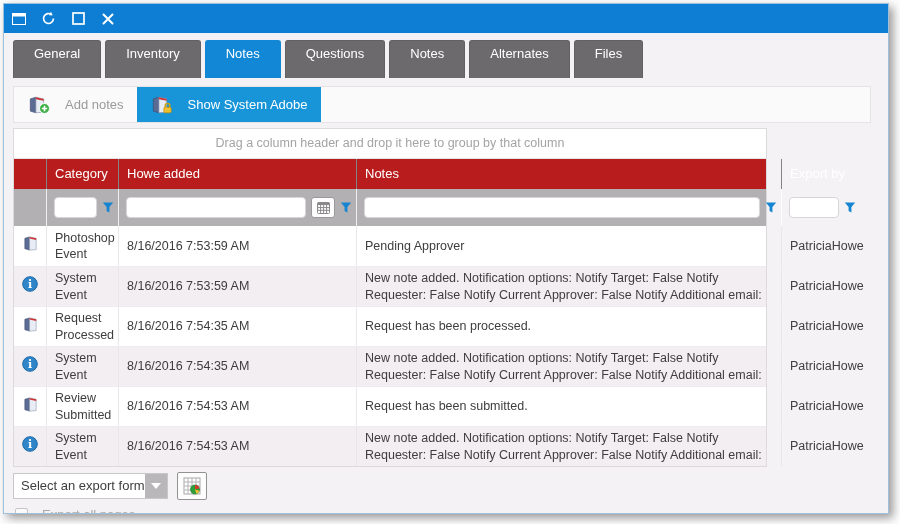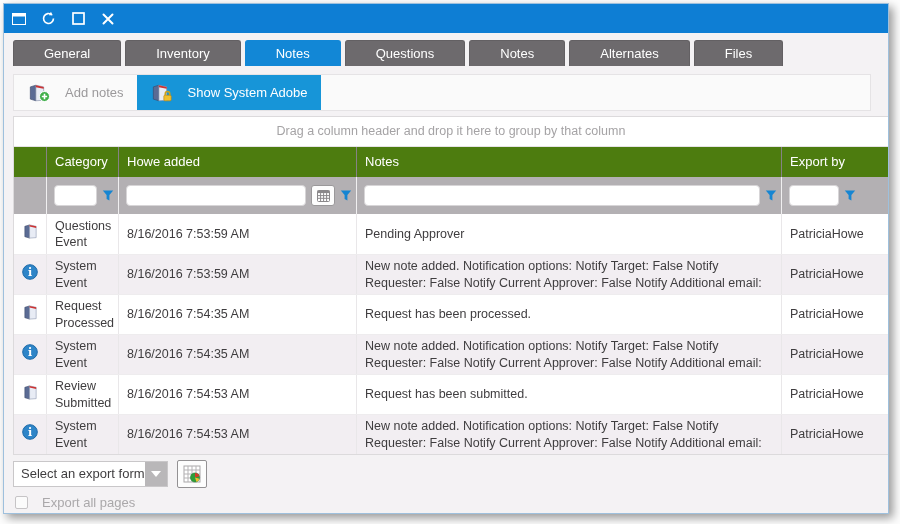--- a/index.html
+++ b/index.html
@@ -18,43 +18,43 @@
     height: 29px; background: #0e7ed4; display: flex; align-items: center;
     padding: 0 8px; color: #fff;
   }
   .titlebar .win-ico { margin-right: 7px; display: flex; }
   .titlebar .title { font-size: 13px; font-weight: bold; flex: 1; white-space: nowrap; }
   .tb-btn { width: 30px; height: 29px; display: flex; align-items: center; justify-content: center; cursor: pointer; }
 
   
   .tabs { display: flex; gap: 4px; margin: 7px 0 0 9px; }
   .tab {
-    background: #6d6a6d; color: #fff; font-size: 13px; padding: 0 30px;
-    height: 26px; line-height: 26px; border-radius: 3px 3px 0 0; cursor: pointer;
+    background: #6d6a6d; color: #fff; font-size: 13px; padding: 0 20px;
+    height: 38px; line-height: 26px; border-radius: 3px 3px 0 0; cursor: pointer;
     border: 1px solid #636063; border-bottom: none;
   }
   .tab.active { background: #1287d6; border-color: #1287d6; }
 
   
   .toolbar {
     width: 858px; margin: 8px 0 0 9px; height: 37px; background: #fafafa;
     border: 1px solid #e5e3e5; display: flex; align-items: stretch;
   }
   .tool-btn { display: flex; align-items: center; gap: 18px; padding: 0 13px; font-size: 13px; color: #9b999b; cursor: pointer; }
   .tool-btn.active { background: #1795d8; color: #fff; }
   .book-wrap { position: relative; width: 20px; height: 20px; }
   .badge { position: absolute; right: -3px; bottom: -2px; }
 
   
-  .grid { width: 876px; margin: 5px 0 0 9px; border: 1px solid #dcdadc; background: #fff; }
+  .grid { width: 754px; margin: 5px 0 0 9px; border: 1px solid #dcdadc; background: #fff; }
   .group-bar {
     height: 30px; line-height: 29px; background: #fff; border-bottom: 1px solid #e5e3e5;
     text-align: center; color: #a5a3a5; font-size: 12.5px;
   }
-  .hrow { display: flex; height: 30px; background: #4d7c0f; color: #fff; font-size: 13px; }
+  .hrow { display: flex; height: 30px; background: #b91c1c; color: #fff; font-size: 13px; }
   .hcell { line-height: 30px; padding-left: 8px; border-right: 1px solid #858285; cursor: pointer; white-space: nowrap; overflow: hidden; }
   .hcell:last-child { border-right: none; }
 
   .frow { display: flex; height: 37px; background: #b3b0b3; align-items: center; }
   .fcell { height: 100%; display: flex; align-items: center; gap: 5px; padding: 0 4px 0 7px; border-right: 1px solid rgba(255,255,255,.8); }
   .fcell:last-child { border-right: none; }
   .flt-input {
     height: 21px; border: 1px solid #d7d5d7; border-radius: 4px; background: #fff;
     font-family: inherit; font-size: 12px; padding: 0 5px; min-width: 0; outline: none;
   }
@@ -222,21 +222,21 @@
 
     <div>
       <div class="drow">
         <div class="dcell ico col-icon">
             <span><svg width="17" height="17" viewBox="0 0 18 18">
                 <path d="M3 3.5 L8 2 L8 16 L3 14.5 Z" fill="#5a6b94" stroke="#3d4a6b" stroke-width="0.6"></path>
                 <path d="M8 2 L15 3.5 L15 15.5 L8 16 Z" fill="#e8ecf5" stroke="#8a94ad" stroke-width="0.6"></path>
                 <path d="M8 2 L15 3.5 L15 5.2 L8 3.8 Z" fill="#cc3333"></path>
               </svg></span>
           </div>
-        <div class="dcell col-cat">Questions Event</div>
+        <div class="dcell col-cat">Photoshop Event</div>
         <div class="dcell col-date">8/16/2016 7:53:59 AM</div>
         <div class="dcell col-notes">Pending Approver</div>
         <div class="dcell col-added">PatriciaHowe</div>
       </div>
       <div class="drow alt">
         <div class="dcell ico col-icon">
             <span><svg width="16" height="16" viewBox="0 0 16 16">
                 <circle cx="8" cy="8" r="7.3" fill="#2e85c8" stroke="#1e6aa8"></circle>
                 <text x="8" y="12.2" text-anchor="middle" font-size="11" font-weight="bold" font-family="DejaVu Serif, serif" fill="#fff">i</text>
               </svg></span>

